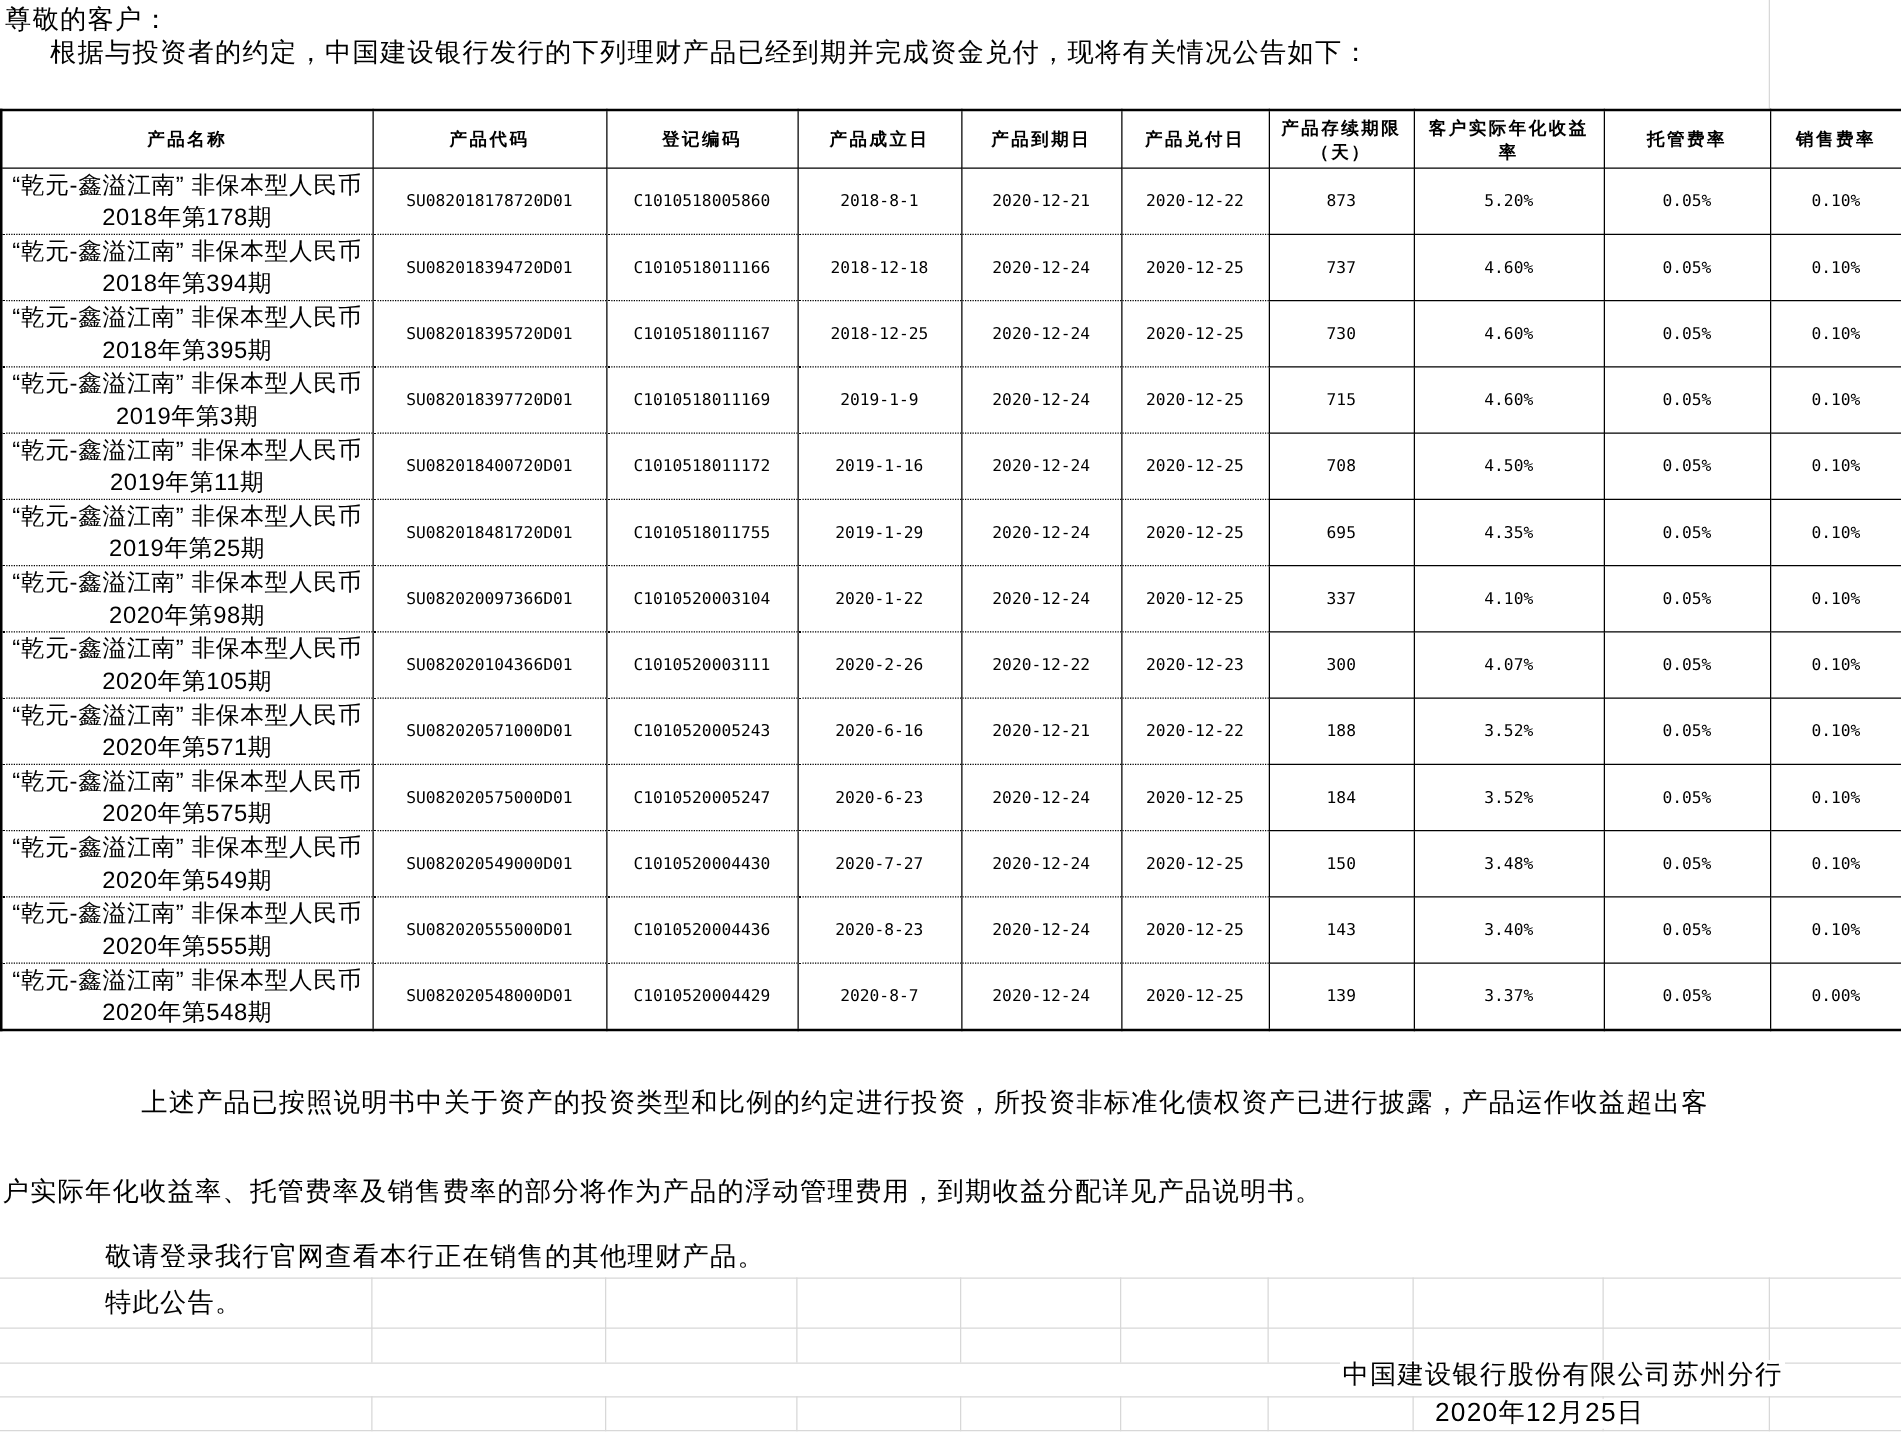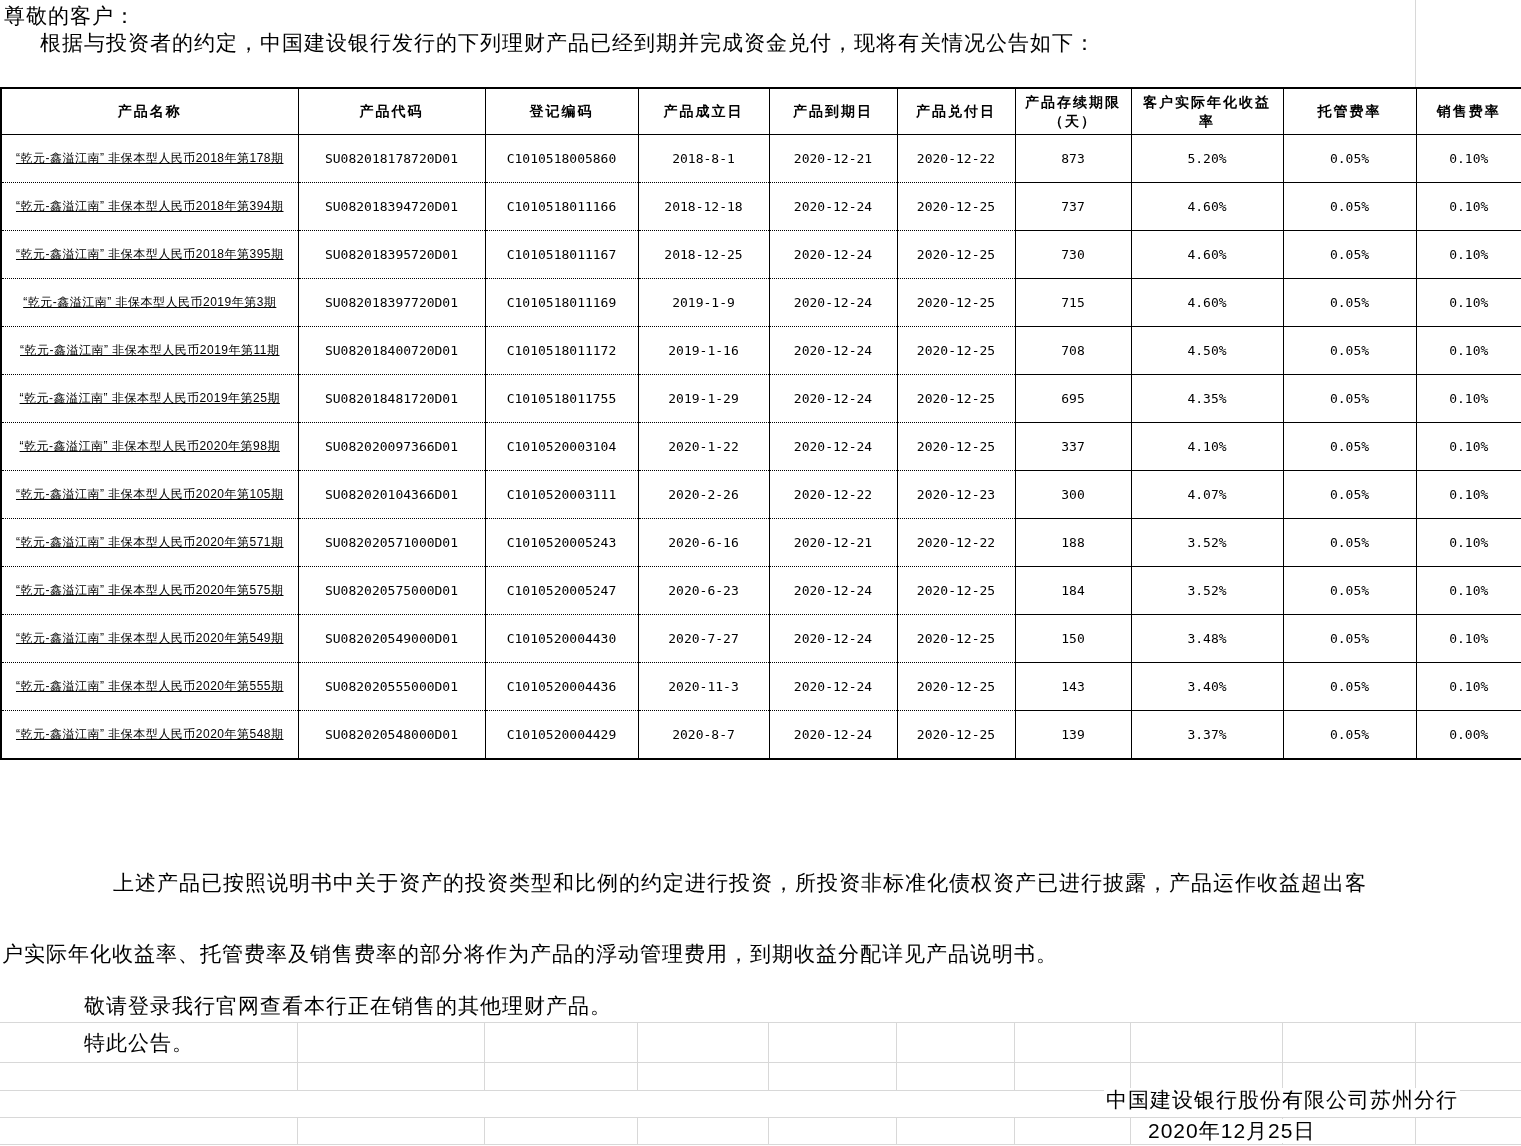--- a/index.html
+++ b/index.html
@@ -50,22 +50,21 @@
     height: 47px;
     font-size: 13px;
     padding: 0 2px;
     text-align: center;
     vertical-align: middle;
     font-family: "DejaVu Sans Mono", "Liberation Mono", monospace;
   }
   #products-table td:first-child {
     font-family: "Liberation Sans", sans-serif;
     letter-spacing: 0.5px;
-    font-size: 12px;
-    text-decoration: underline;
+    font-size: 19px;
   }
   
   #products-table tbody td { border-bottom-style: dotted; }
   #products-table tbody td:nth-child(n+7) { border-bottom-style: solid; }
 </style>
 </head>
 <body>
 
 <div id="screen">
 
@@ -257,21 +256,21 @@
           <td>2020-12-25</td>
           <td>150</td>
           <td>3.48%</td>
           <td>0.05%</td>
           <td>0.10%</td>
         </tr>
         <tr>
           <td>“乾元-鑫溢江南” 非保本型人民币2020年第555期</td>
           <td>SU082020555000D01</td>
           <td>C1010520004436</td>
-          <td>2020-11-3</td>
+          <td>2020-8-23</td>
           <td>2020-12-24</td>
           <td>2020-12-25</td>
           <td>143</td>
           <td>3.40%</td>
           <td>0.05%</td>
           <td>0.10%</td>
         </tr>
         <tr>
           <td>“乾元-鑫溢江南” 非保本型人民币2020年第548期</td>
           <td>SU082020548000D01</td>
@@ -285,16 +284,16 @@
           <td>0.00%</td>
         </tr>
       </tbody>
   </table>
 
   <div class="textline" style="left:113px;top:871px;text-align:center;">上述产品已按照说明书中关于资产的投资类型和比例的约定进行投资，所投资非标准化债权资产已进行披露，产品运作收益超出客</div>
   <div class="textline" style="left:84px;top:994px;">敬请登录我行官网查看本行正在销售的其他理财产品。</div>
   <div class="textline" style="left:2px;top:942px;">户实际年化收益率、托管费率及销售费率的部分将作为产品的浮动管理费用，到期收益分配详见产品说明书。</div>
   <div class="textline" style="left:84px;top:1031px;">特此公告。</div>
 
-  <div class="textline sig" style="left:1072px;top:1088px;margin-left:32px;">中国建设银行股份有限公司苏州分行</div>
+  <div class="textline sig" style="left:1072px;top:1088px;">中国建设银行股份有限公司苏州分行</div>
   <div class="textline sig" style="left:1146px;top:1119px;">2020年12月25日</div>
 
 </div>
 
 </body></html>

